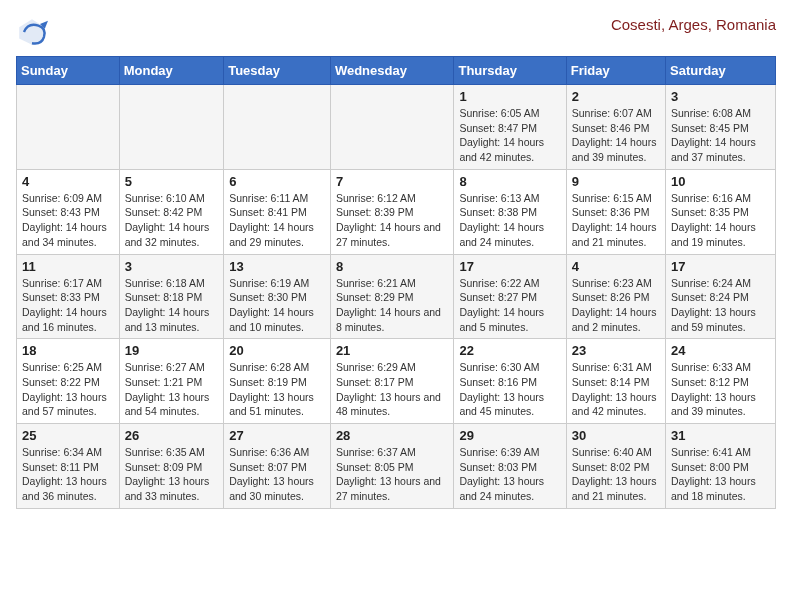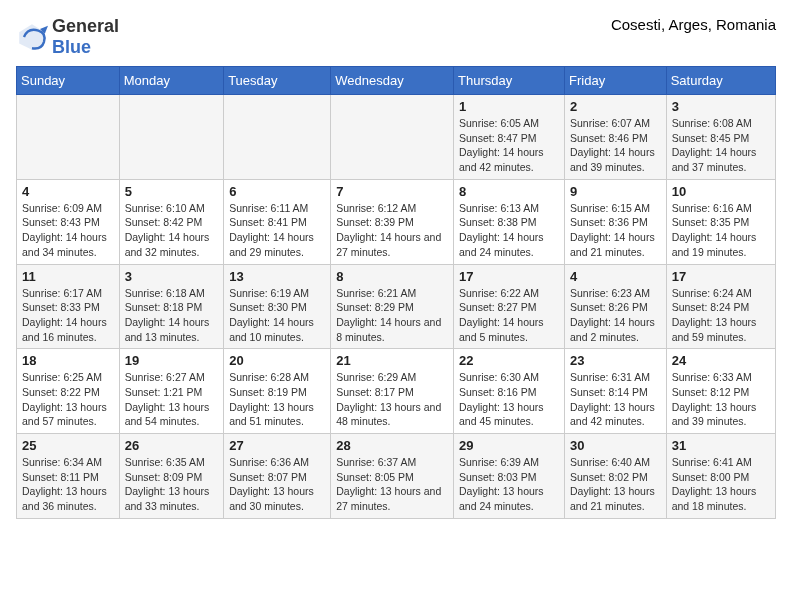--- a/index.html
+++ b/index.html
@@ -38,34 +38,34 @@
     .title-area {
       text-align: right;
     }
     .main-title {
       font-size: 36px;
       font-weight: bold;
       color: #333;
     }
     .subtitle {
       font-size: 15px;
-      color: #000000;
+      color: #7f1d1d;
     }
     table {
       width: 100%;
       border-collapse: collapse;
       font-size: 11px;
     }
     thead tr th {
       background-color: #3a6fc4;
       color: #fff;
       padding: 6px 4px;
       text-align: left;
       font-size: 13px;
-      font-weight: normal;
+      font-weight: bold;
       border: 1px solid #2a5ab0;
     }
     tbody tr td {
       border: 1px solid #ccc;
       padding: 4px 5px;
       vertical-align: top;
       min-height: 80px;
       height: 80px;
       background: #fff;
     }
@@ -94,24 +94,20 @@
 </head>
 <body>
 
 <div class="header-area">
   <div class="logo">
     <svg class="logo-icon" viewBox="0 0 40 40">
       <polygon points="20,4 36,14 36,28 20,36 4,28 4,14" fill="#3a6fc4" opacity="0.15"></polygon>
       <path d="M10,20 Q15,8 28,12 Q38,15 35,26 Q32,36 20,34" fill="none" stroke="#3a6fc4" stroke-width="3"></path>
       <polygon points="30,10 40,6 36,16" fill="#3a6fc4"></polygon>
     </svg>
-    <div>
-      <span class="logo-text-general">General</span><br>
-      <span class="logo-text-blue">Blue</span>
-    </div>
   </div>
   <div class="title-area">
     <div class="subtitle">Cosesti, Arges, Romania</div>
   </div>
 </div>
 
 <table>
   <thead>
     <tr>
     <th>Sunday</th>

